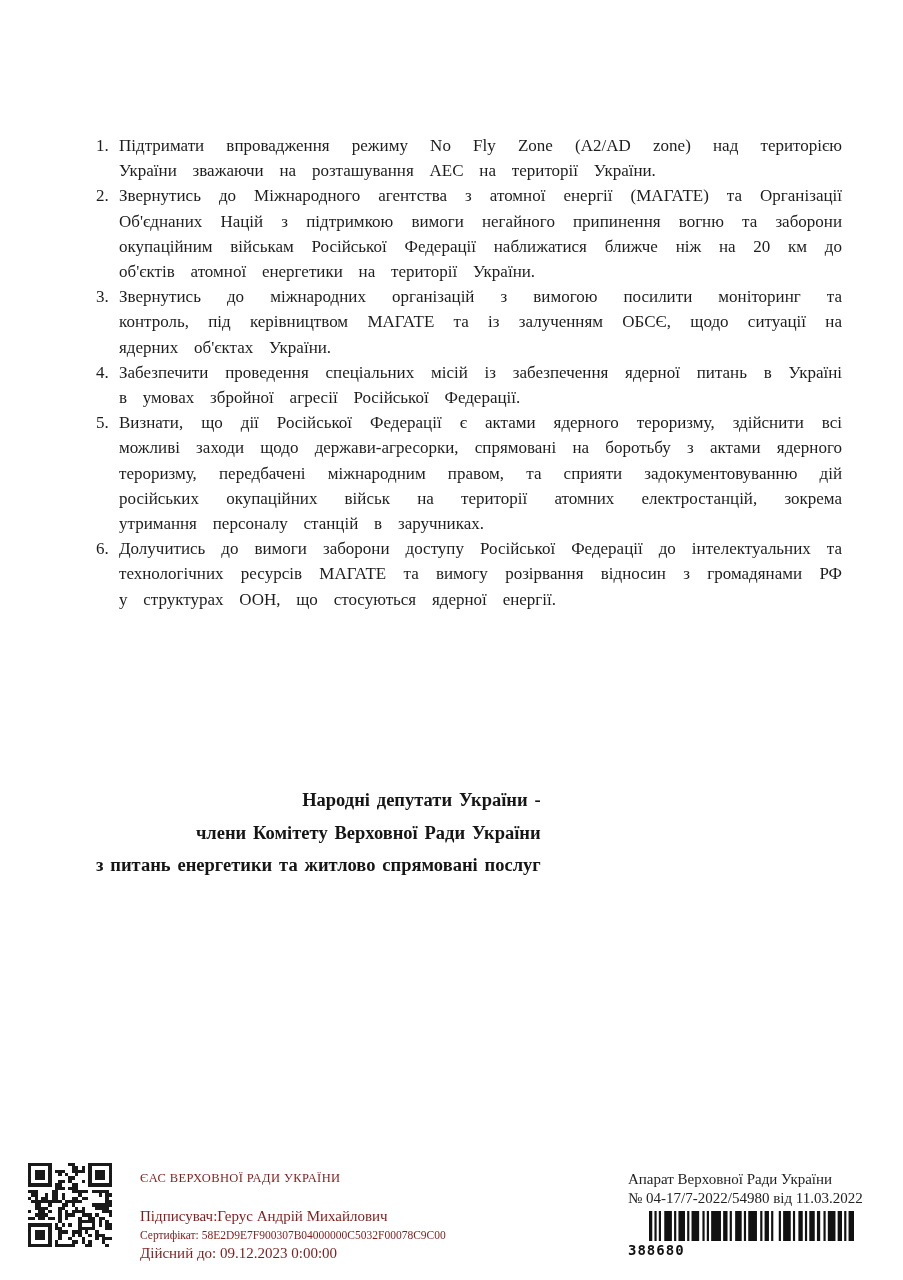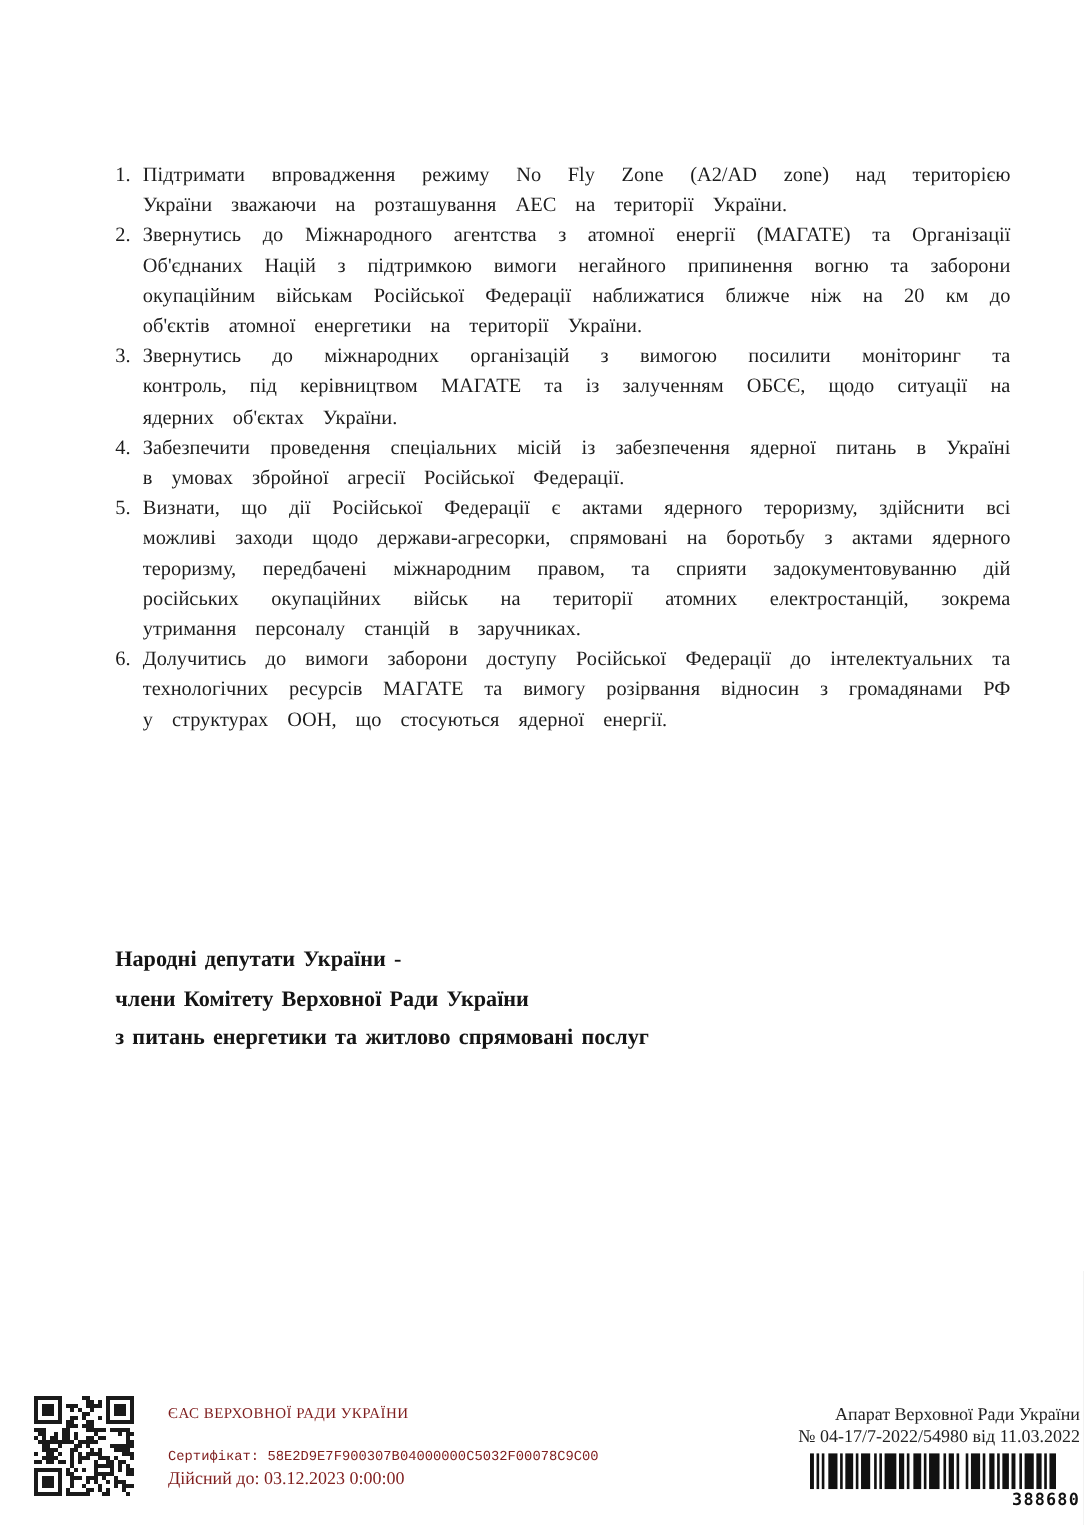--- a/index.html
+++ b/index.html
@@ -41,20 +41,21 @@
   
   .signature {
     position: absolute;
     left: 96px;
     top: 784px;
     font-weight: bold;
     font-size: 18.5px;
     line-height: 32.5px;
     color: #151515;
     word-spacing: 0.12em;
+    text-align: right;
   }
 
   
   .qr {
     position: absolute;
     left: 28px;
     top: 1163px;
     width: 84px;
     height: 84px;
   }
@@ -70,31 +71,30 @@
     letter-spacing: 0.4px;
     margin-bottom: 22px;
   }
   .sig-info .signer {
     font-size: 15px;
     margin-bottom: 4px;
   }
   .sig-info .cert {
     font-size: 11.5px;
     margin-bottom: 4px;
-    font-family: Liberation Mono, monospace;
   }
   .sig-info .valid {
     font-size: 15px;
   }
   .stamp {
     position: absolute;
-    left: 654px;
+    left: 628px;
     top: 1171px;
     width: 246px;
-    text-align: right;
+    text-align: left;
     color: #222;
   }
   .stamp .office { font-size: 15px; margin-bottom: 2px; }
   .stamp .regnum { font-size: 15px; margin-bottom: 4px; }
   .stamp .barcode { display: block; margin: 0 auto; width: 205px; height: 30px; }
   .stamp .bc-num {
     font-family: "DejaVu Sans Mono", monospace;
     font-weight: bold;
     font-size: 14px;
     letter-spacing: 1px;
@@ -356,22 +356,23 @@
       <rect x="18" y="0" width="7" height="7" fill="#1a1a1a"></rect>
       <rect x="19" y="1" width="5" height="5" fill="#ffffff"></rect>
       <rect x="20" y="2" width="3" height="3" fill="#1a1a1a"></rect>
       <rect x="0" y="18" width="7" height="7" fill="#1a1a1a"></rect>
       <rect x="1" y="19" width="5" height="5" fill="#ffffff"></rect>
       <rect x="2" y="20" width="3" height="3" fill="#1a1a1a"></rect>
     </svg>
 
   <div class="sig-info">
     <div class="eas">ЄАС ВЕРХОВНОЇ РАДИ УКРАЇНИ</div>
+    <div class="signer">Підписувач:Герус Андрій Михайлович</div>
     <div class="cert">Сертифікат: 58E2D9E7F900307B04000000C5032F00078C9C00</div>
-    <div class="valid">Дійсний до: 03.12.2023 0:00:00</div>
+    <div class="valid">Дійсний до: 09.12.2023 0:00:00</div>
   </div>
 
   <div class="stamp">
     <div class="office">Апарат Верховної Ради України</div>
     <div class="regnum">№ 04-17/7-2022/54980 від 11.03.2022</div>
     <svg id="barcode" class="barcode" preserveAspectRatio="none" viewBox="0 0 188 30">
         <rect x="0" y="0" width="3" height="30" fill="#111111"></rect>
         <rect x="5" y="0" width="2" height="30" fill="#111111"></rect>
         <rect x="9" y="0" width="2" height="30" fill="#111111"></rect>
         <rect x="14" y="0" width="7" height="30" fill="#111111"></rect>

